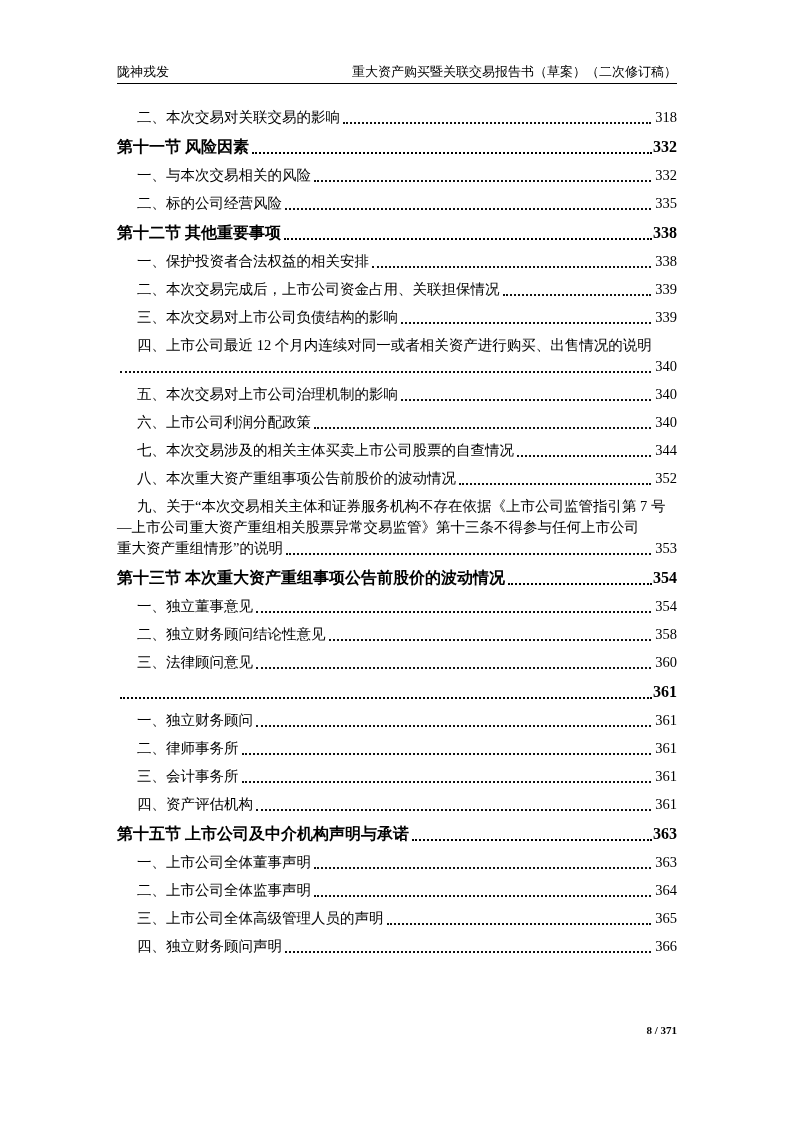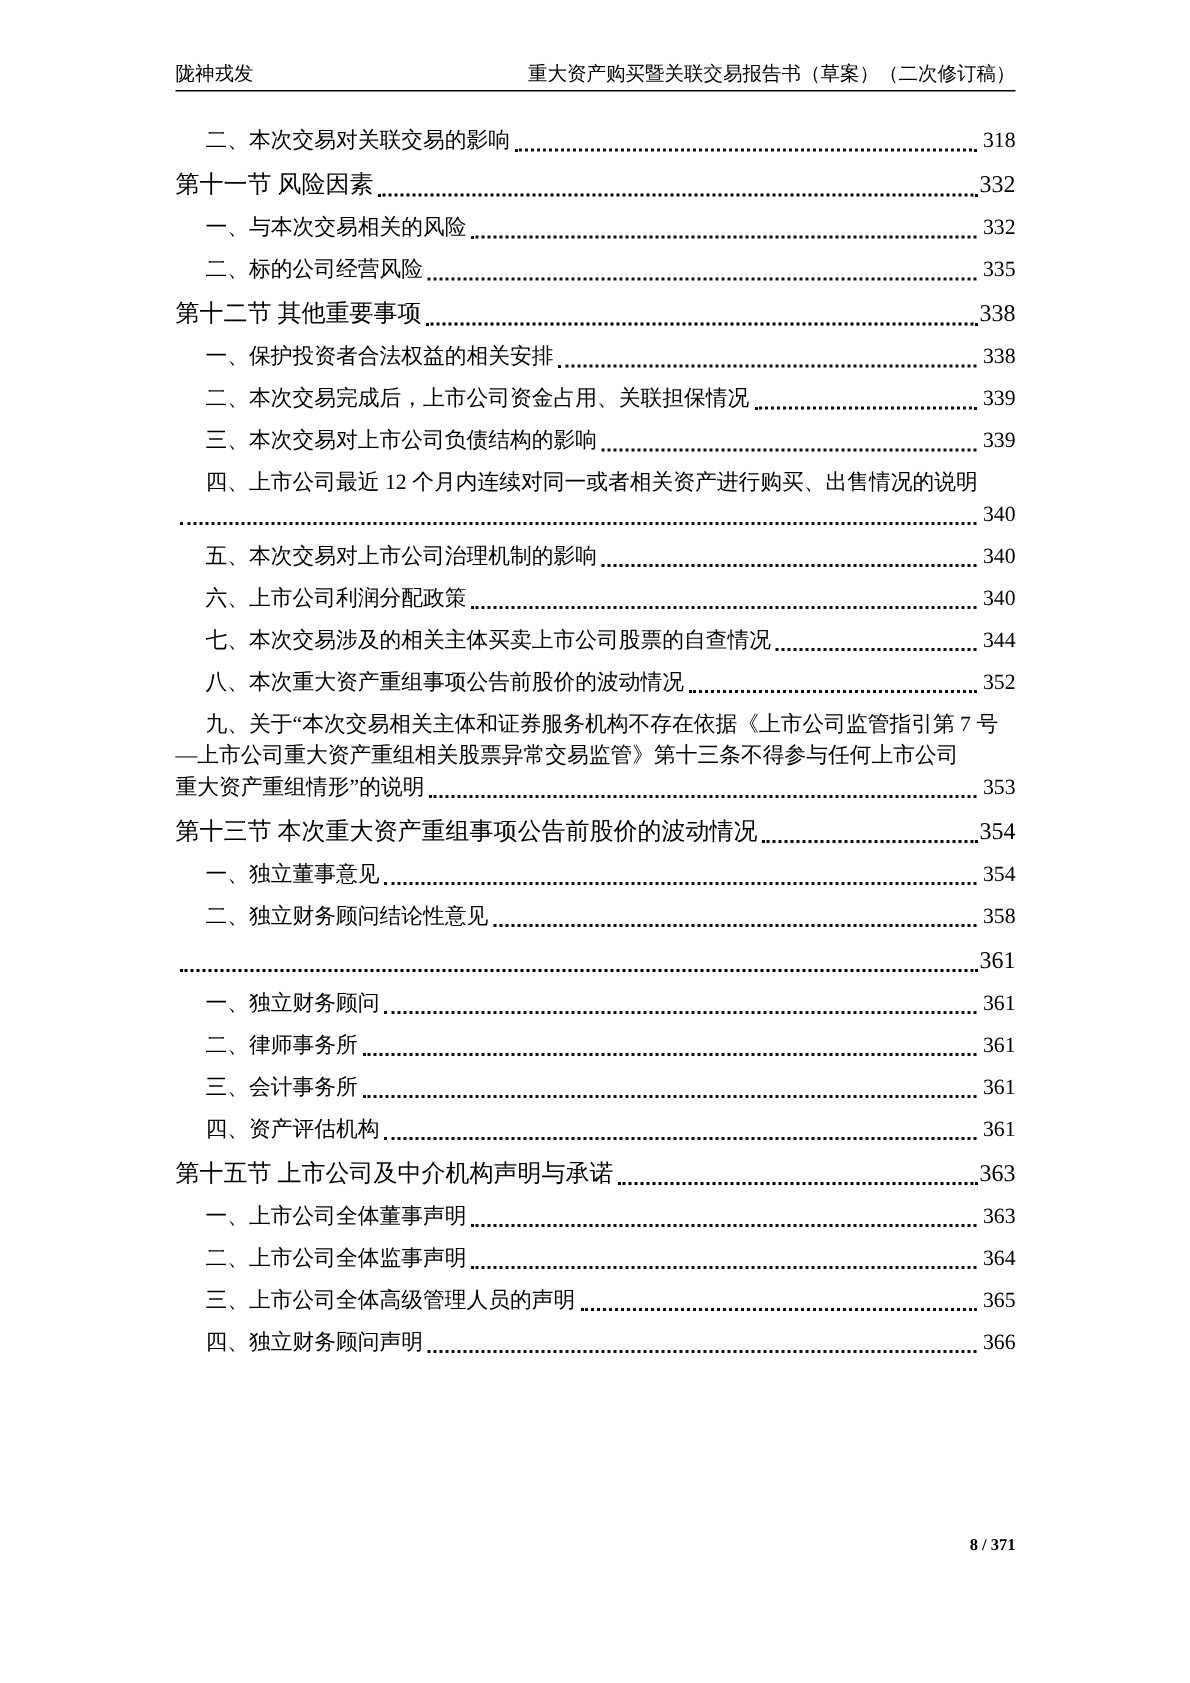--- a/index.html
+++ b/index.html
@@ -8,21 +8,21 @@
     width: 793px;
     height: 1122px;
     background: #ffffff;
     font-family: "Liberation Serif", "DejaVu Serif", serif;
     color: #000;
     overflow: hidden;
   }
   .content {
     position: absolute;
     left: 117px;
-    top: 41px;
+    top: 64px;
     width: 560px;
   }
   .doc-header {
     display: flex;
     justify-content: space-between;
     align-items: flex-end;
     font-size: 13px;
     line-height: 16px;
     padding-bottom: 3px;
     border-bottom: 1.5px solid #000;
@@ -33,21 +33,21 @@
   .row {
     display: flex;
     align-items: flex-end;
     font-size: 14.5px;
     line-height: 21px;
   }
   .entry.item .row { padding-left: 20px; }
   .entry.item .row.cont { padding-left: 0; }
   .entry.chapter { margin-top: 2px; }
   .entry.chapter .row {
-    font-weight: normal;
+    font-weight: bold;
     font-size: 16px;
     line-height: 23px;
   }
   .text { white-space: pre-wrap; }
   .lead {
     flex: 1;
     min-width: 12px;
     border-bottom: 2px dotted #111;
     margin: 0 4px 4px 3px;
   }
@@ -197,20 +197,27 @@
             <span class="page-num">354</span>
           </div>
         </div>
         <div class="entry item">
           <div class="row">
             <span class="text">二、独立财务顾问结论性意见</span>
             <span class="lead"></span>
             <span class="page-num">358</span>
           </div>
         </div>
+        <div class="entry item">
+          <div class="row">
+            <span class="text">三、法律顾问意见</span>
+            <span class="lead"></span>
+            <span class="page-num">360</span>
+          </div>
+        </div>
         <div class="entry chapter">
           <div class="row">
             <span class="lead"></span>
             <span class="page-num">361</span>
           </div>
         </div>
         <div class="entry item">
           <div class="row">
             <span class="text">一、独立财务顾问</span>
             <span class="lead"></span>

